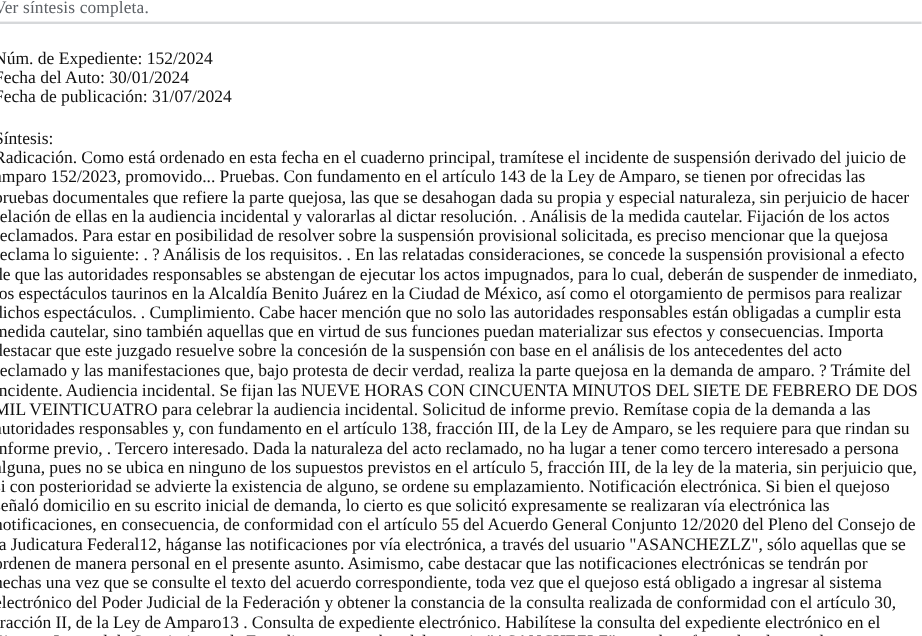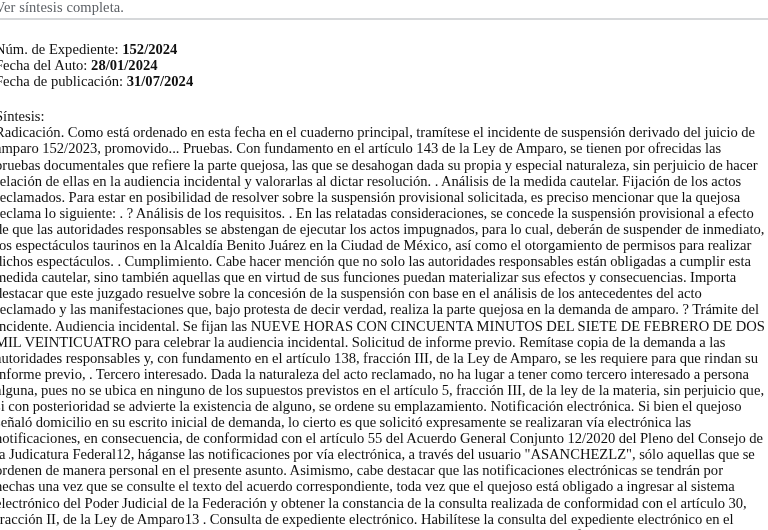--- a/index.html
+++ b/index.html
@@ -46,21 +46,21 @@
     line-height: 16.1px;
     color: #101010;
   }
   .meta-row {
     white-space: nowrap;
   }
   .meta-label {
     font-weight: normal;
   }
   .meta-value {
-    font-weight: bold;
+    font-weight: normal;
   }
   .synthesis-heading {
     padding-top: 19px;
     font-size: 14.6px;
     line-height: 16.1px;
     color: #101010;
   }
   .synthesis-body {
     font-size: 14.6px;
     line-height: 16.1px;
@@ -81,21 +81,21 @@
 
   <div class="divider"></div>
 
   <div class="meta-block">
     <div class="meta-row">
       <span class="meta-label">Núm. de Expediente:</span>
       <span class="meta-value">152/2024</span>
     </div>
     <div class="meta-row">
       <span class="meta-label">Fecha del Auto:</span>
-      <span class="meta-value">28/01/2024</span>
+      <span class="meta-value">30/01/2024</span>
     </div>
     <div class="meta-row">
       <span class="meta-label">Fecha de publicación:</span>
       <span class="meta-value">31/07/2024</span>
     </div>
   </div>
 
   <div class="synthesis-heading">Síntesis:</div>
 
   <div class="synthesis-body">Radicación. Como está ordenado en esta fecha en el cuaderno principal, tramítese el incidente de suspensión derivado del juicio de amparo 152/2023, promovido... Pruebas. Con fundamento en el artículo 143 de la Ley de Amparo, se tienen por ofrecidas las pruebas documentales que refiere la parte quejosa, las que se desahogan dada su propia y especial naturaleza, sin perjuicio de hacer relación de ellas en la audiencia incidental y valorarlas al dictar resolución. . Análisis de la medida cautelar. Fijación de los actos reclamados. Para estar en posibilidad de resolver sobre la suspensión provisional solicitada, es preciso mencionar que la quejosa reclama lo siguiente: . ? Análisis de los requisitos. . En las relatadas consideraciones, se concede la suspensión provisional a efecto de que las autoridades responsables se abstengan de ejecutar los actos impugnados, para lo cual, deberán de suspender de inmediato, los espectáculos taurinos en la Alcaldía Benito Juárez en la Ciudad de México, así como el otorgamiento de permisos para realizar dichos espectáculos. . Cumplimiento. Cabe hacer mención que no solo las autoridades responsables están obligadas a cumplir esta medida cautelar, sino también aquellas que en virtud de sus funciones puedan materializar sus efectos y consecuencias. Importa destacar que este juzgado resuelve sobre la concesión de la suspensión con base en el análisis de los antecedentes del acto reclamado y las manifestaciones que, bajo protesta de decir verdad, realiza la parte quejosa en la demanda de amparo. ? Trámite del incidente. Audiencia incidental. Se fijan las NUEVE HORAS CON CINCUENTA MINUTOS DEL SIETE DE FEBRERO DE DOS MIL VEINTICUATRO para celebrar la audiencia incidental. Solicitud de informe previo. Remítase copia de la demanda a las autoridades responsables y, con fundamento en el artículo 138, fracción III, de la Ley de Amparo, se les requiere para que rindan su informe previo, . Tercero interesado. Dada la naturaleza del acto reclamado, no ha lugar a tener como tercero interesado a persona alguna, pues no se ubica en ninguno de los supuestos previstos en el artículo 5, fracción III, de la ley de la materia, sin perjuicio que, si con posterioridad se advierte la existencia de alguno, se ordene su emplazamiento. Notificación electrónica. Si bien el quejoso señaló domicilio en su escrito inicial de demanda, lo cierto es que solicitó expresamente se realizaran vía electrónica las notificaciones, en consecuencia, de conformidad con el artículo 55 del Acuerdo General Conjunto 12/2020 del Pleno del Consejo de la Judicatura Federal12, háganse las notificaciones por vía electrónica, a través del usuario "ASANCHEZLZ", sólo aquellas que se ordenen de manera personal en el presente asunto. Asimismo, cabe destacar que las notificaciones electrónicas se tendrán por hechas una vez que se consulte el texto del acuerdo correspondiente, toda vez que el quejoso está obligado a ingresar al sistema electrónico del Poder Judicial de la Federación y obtener la constancia de la consulta realizada de conformidad con el artículo 30, fracción II, de la Ley de Amparo13 . Consulta de expediente electrónico. Habilítese la consulta del expediente electrónico en el Sistema Integral de Seguimiento de Expedientes a nombre del usuario "ASANCHEZLZ", para los efectos legales conducentes. Notifíquese</div>

